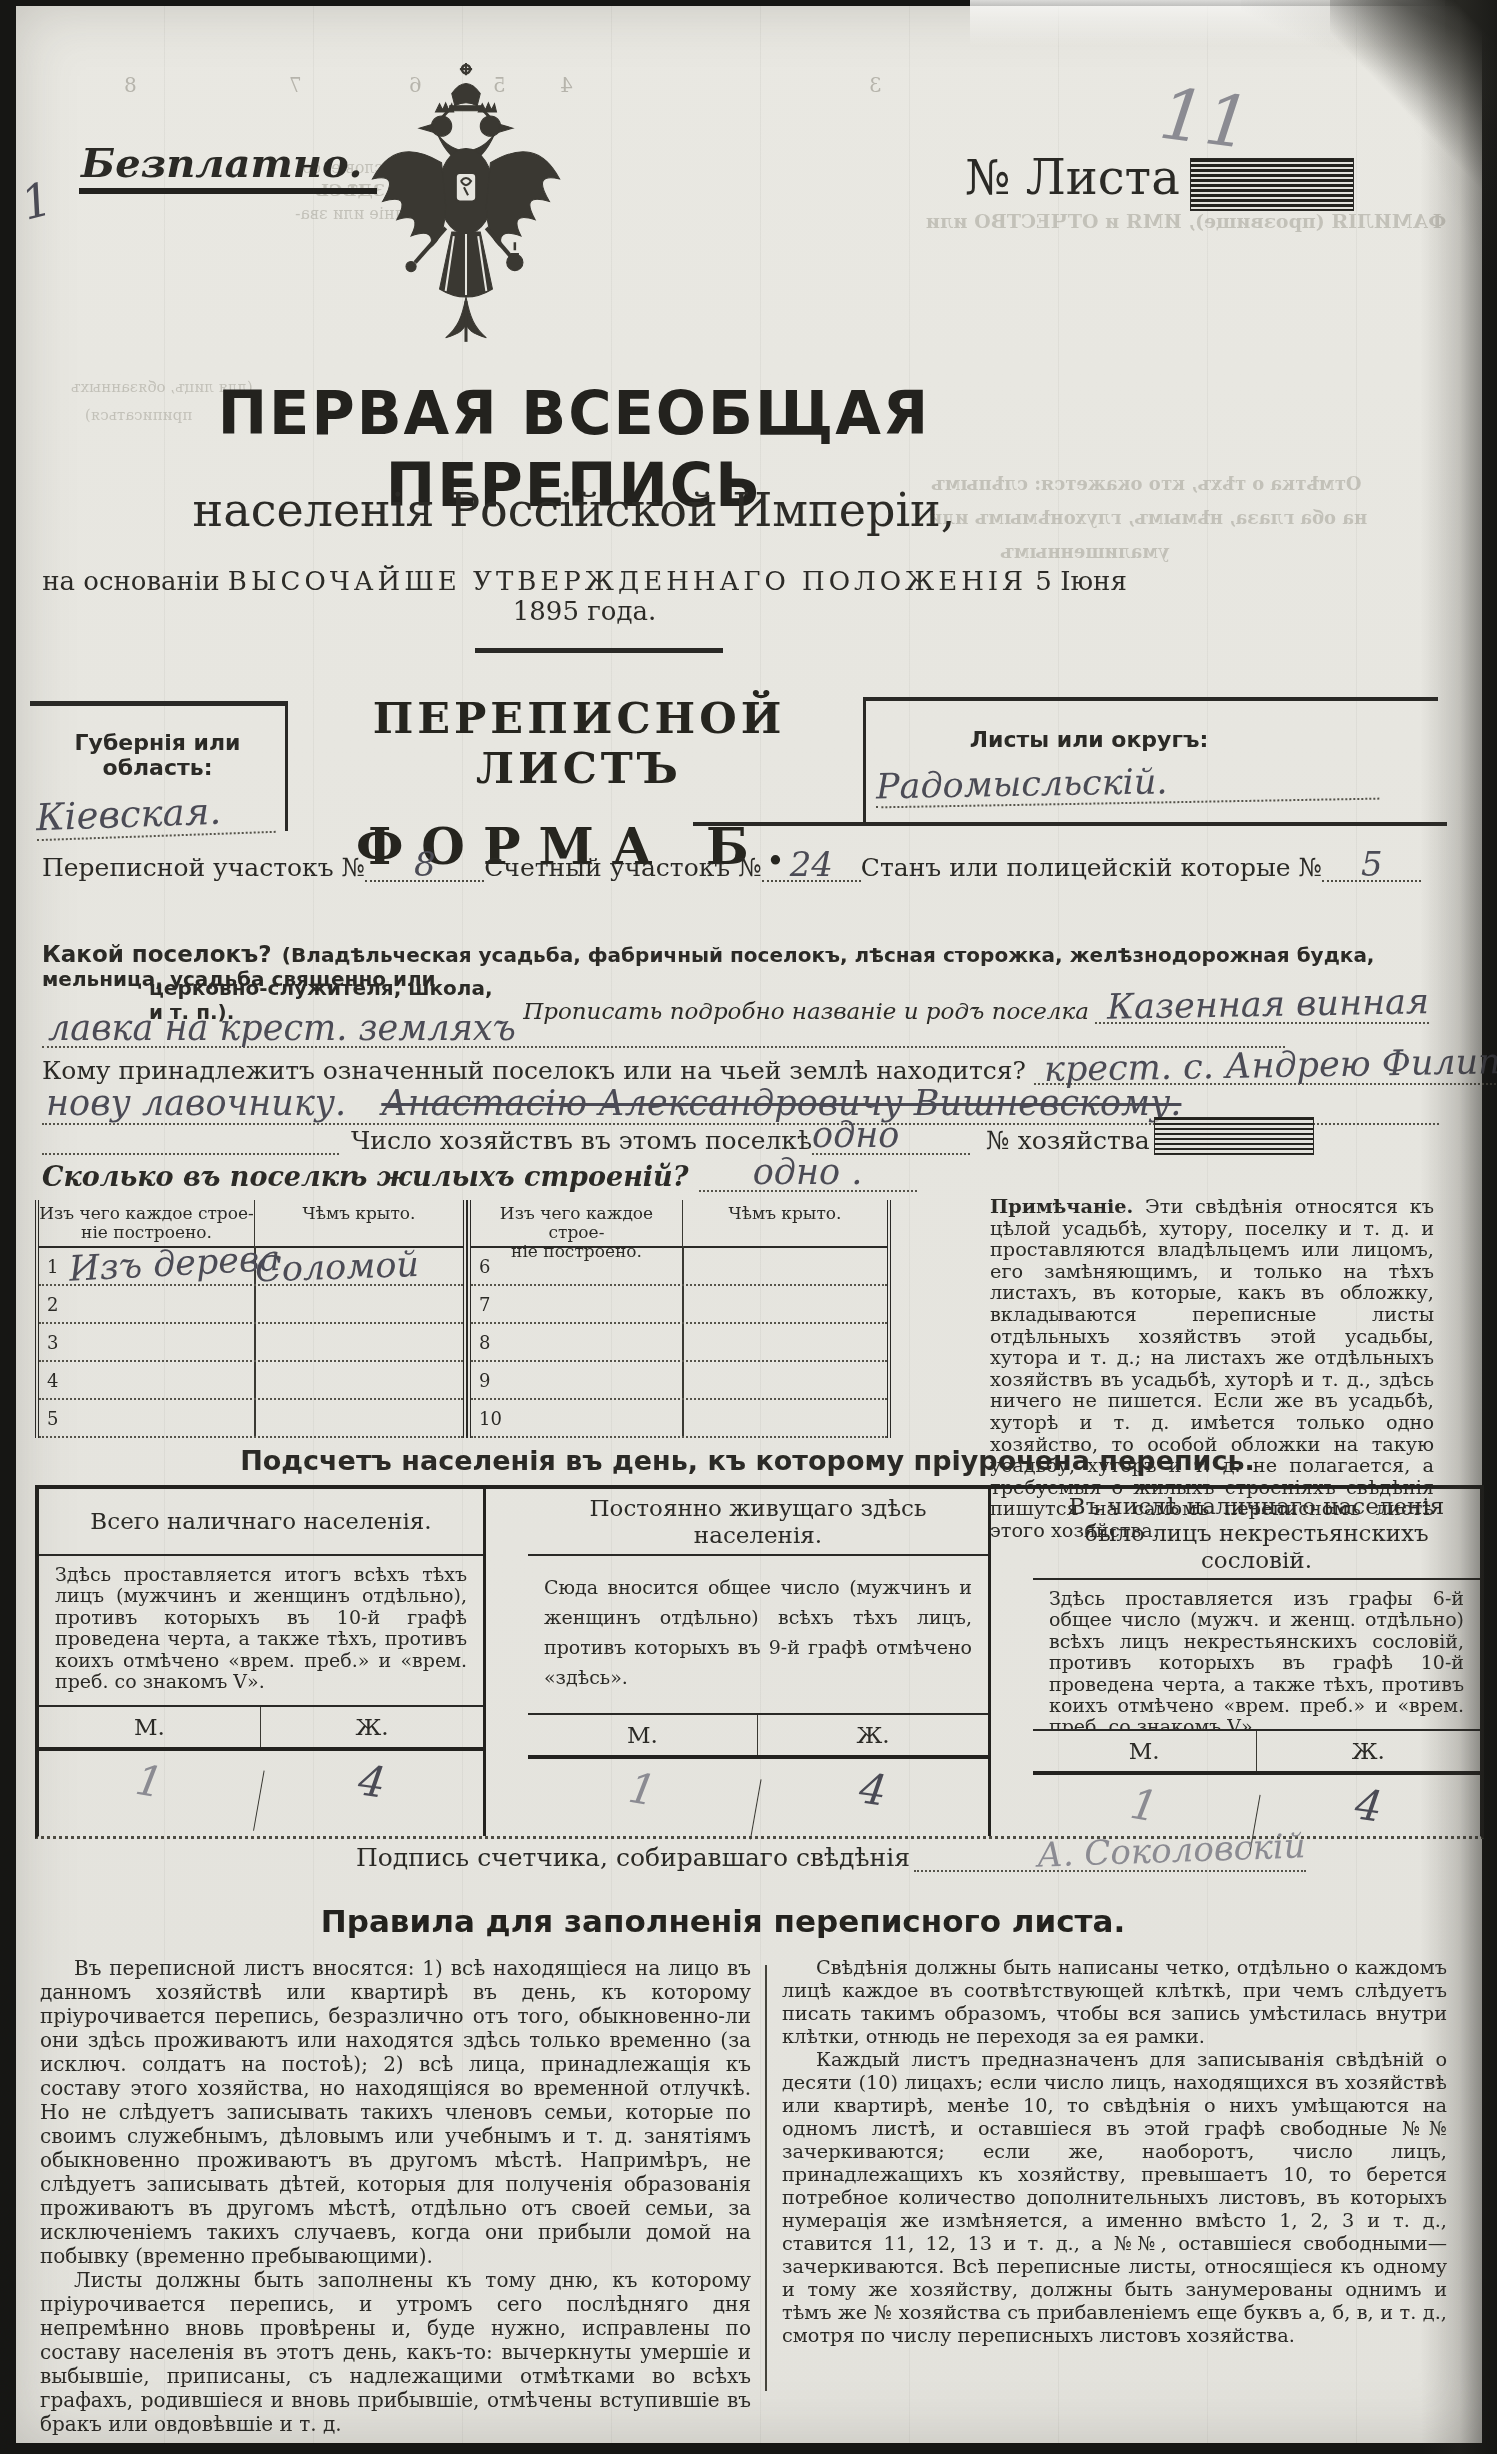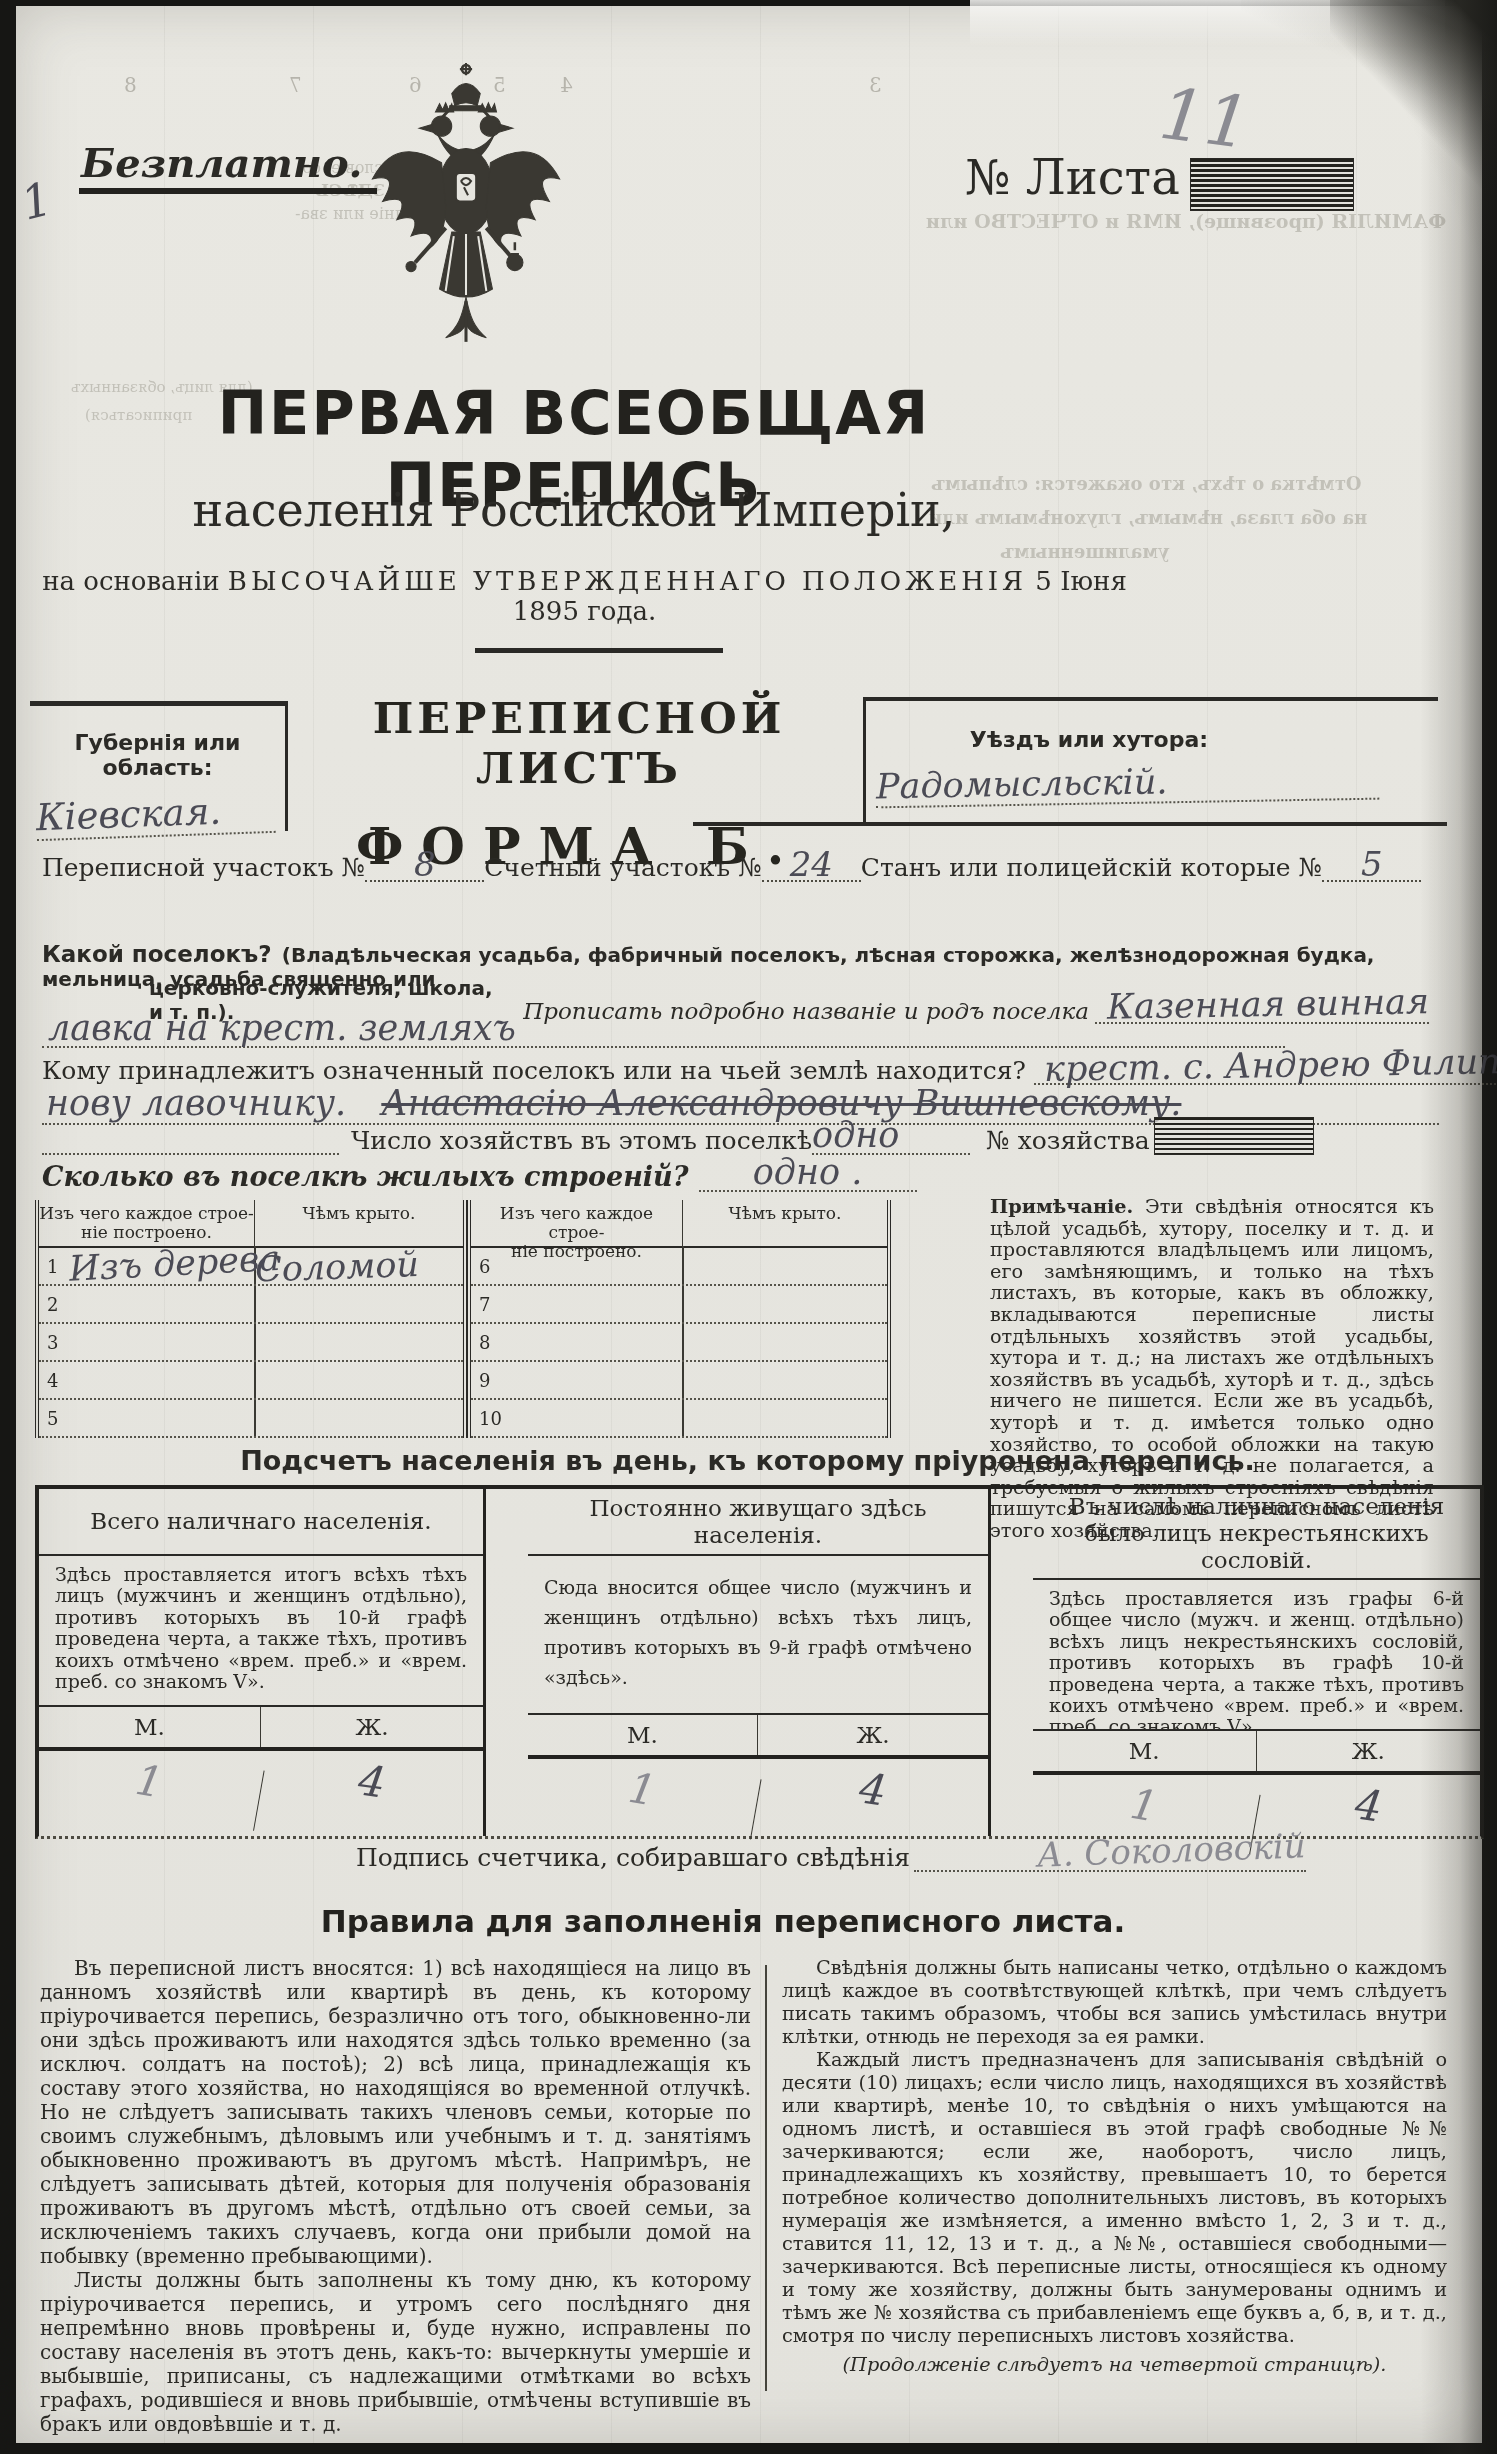--- a/index.html
+++ b/index.html
@@ -171,21 +171,21 @@
 
 <div class="abs pbox" style="left:30px;top:701px;">
   <div class="sans boxlabel" style="margin-top:24px;">Губернія или область:</div>
   <div class="hw" style="font-size:37px;margin:12px 10px 0 6px;border-bottom:2px dotted #55534a;text-align:left;transform:rotate(-2deg);">Кіевская.</div>
 </div>
 <div class="abs" style="left:297px;top:693px;width:564px;text-align:center;">
   <div class="ft1">ПЕРЕПИСНОЙ ЛИСТЪ</div>
   <div class="ft2">ФОРМА Б.</div>
 </div>
 <div class="abs dbox" style="left:863px;top:697px;">
-  <div class="sans boxlabel" style="margin-top:26px;text-align:center;width:446px;">Уѣздъ или хутора:</div>
+  <div class="sans boxlabel" style="margin-top:26px;text-align:center;width:446px;">Листы или округъ:</div>
   <div class="hw" style="font-size:35px;margin:10px 59px 0 10px;border-bottom:2px dotted #55534a;transform:rotate(-1deg);">Радомысльскій.</div>
 </div>
 <div class="abs rule" style="left:693px;top:822px;width:754px;height:4px;"></div>
 
 <div class="abs" style="left:42px;top:849px;width:1376px;white-space:nowrap;">
   <span class="plabel">Переписной участокъ №</span><span class="lineu" style="width:119px;"><span class="hw hw-num">8</span></span><span class="plabel">Счетный участокъ №</span><span class="lineu" style="width:99px;"><span class="hw hw-num">24</span></span><span class="plabel">Станъ или полицейскій которые №</span><span class="lineu" style="width:99px;"><span class="hw hw-num">5</span></span>
 </div>
 
 <div class="abs sans" style="left:42px;top:941px;width:1406px;">
   <span class="qbold">Какой поселокъ?</span>&nbsp;
@@ -338,20 +338,19 @@
 
 <div class="abs sans rules-h" style="left:149px;top:1903px;width:1148px;text-align:center;">Правила для заполненія переписного листа.</div>
 <div class="abs rcol" style="left:40px;top:1956px;width:711px;">
   <p>Въ переписной листъ вносятся: 1) всѣ находящіеся на лицо въ данномъ хозяйствѣ или квартирѣ въ день, къ которому пріурочивается перепись, безразлично отъ того, обыкновенно-ли они здѣсь проживаютъ или находятся здѣсь только временно (за исключ. солдатъ на постоѣ); 2) всѣ лица, принадлежащія къ составу этого хозяйства, но находящіяся во временной отлучкѣ. Но не слѣдуетъ записывать такихъ членовъ семьи, которые по своимъ служебнымъ, дѣловымъ или учебнымъ и т. д. занятіямъ обыкновенно проживаютъ въ другомъ мѣстѣ. Напримѣръ, не слѣдуетъ записывать дѣтей, которыя для полученія образованія проживаютъ въ другомъ мѣстѣ, отдѣльно отъ своей семьи, за исключеніемъ такихъ случаевъ, когда они прибыли домой на побывку (временно пребывающими).</p>
   <p>Листы должны быть заполнены къ тому дню, къ которому пріурочивается перепись, и утромъ сего послѣдняго дня непремѣнно вновь провѣрены и, буде нужно, исправлены по составу населенія въ этотъ день, какъ-то: вычеркнуты умершіе и выбывшіе, приписаны, съ надлежащими отмѣтками во всѣхъ графахъ, родившіеся и вновь прибывшіе, отмѣчены вступившіе въ бракъ или овдовѣвшіе и т. д.</p>
 </div>
 <div class="col-div"></div>
 <div class="abs rcol right" style="left:782px;top:1956px;width:665px;">
   <p>Свѣдѣнія должны быть написаны четко, отдѣльно о каждомъ лицѣ каждое въ соотвѣтствующей клѣткѣ, при чемъ слѣдуетъ писать такимъ образомъ, чтобы вся запись умѣстилась внутри клѣтки, отнюдь не переходя за ея рамки.</p>
   <p>Каждый листъ предназначенъ для записыванія свѣдѣній о десяти (10) лицахъ; если число лицъ, находящихся въ хозяйствѣ или квартирѣ, менѣе 10, то свѣдѣнія о нихъ умѣщаются на одномъ листѣ, и оставшіеся въ этой графѣ свободные №№ зачеркиваются; если же, наоборотъ, число лицъ, принадлежащихъ къ хозяйству, превышаетъ 10, то берется потребное количество дополнительныхъ листовъ, въ которыхъ нумерація же измѣняется, а именно вмѣсто 1, 2, 3 и т. д., ставится 11, 12, 13 и т. д., а №№, оставшіеся свободными—зачеркиваются. Всѣ переписные листы, относящіеся къ одному и тому же хозяйству, должны быть занумерованы однимъ и тѣмъ же № хозяйства съ прибавленіемъ еще буквъ а, б, в, и т. д., смотря по числу переписныхъ листовъ хозяйства.</p>
-  <p class="cont">(Продолженіе слѣдуетъ на четвертой страницѣ).</p>
 </div>
 
 <div class="top-glare"></div>
 <div class="corner-crease"></div>
 <div class="corner-dark"></div>
 <div class="right-edge"></div>
 
 
 </body></html>

